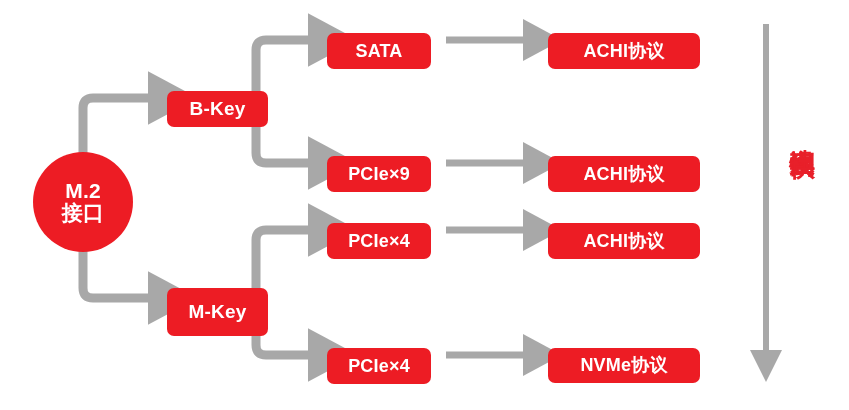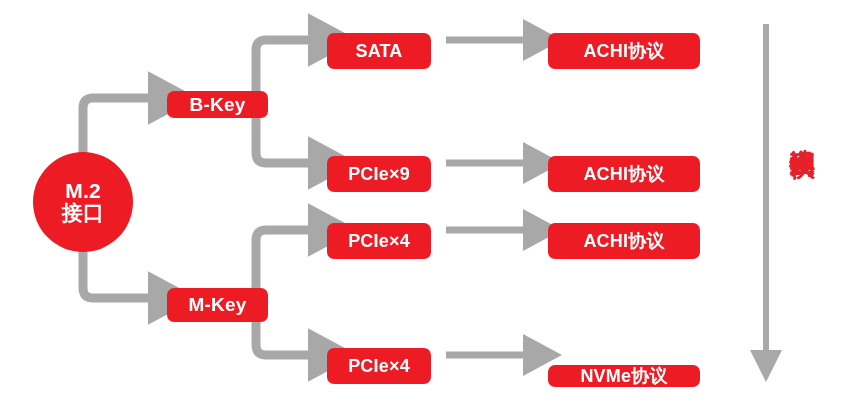--- a/index.html
+++ b/index.html
@@ -92,25 +92,25 @@
 
     <line x1="766" y1="24" x2="766" y2="352" stroke="#A8A8A8" stroke-width="6"></line>
     <path d="M750,350 L782,350 L766,382 z" fill="#A8A8A8"></path>
   </svg>
 
   <div class="node node-circle" style="left:33px; top:152px; width:100px; height:100px; background:#ED1C24; font-size:21px;">
     <span class="circ-line">M.2</span>
     <span class="circ-line">接口</span>
   </div>
 
-  <div class="node node-pill" style="left:167px; top:80px; width:101px; height:27px; background:#ED1C24; font-size:19px;">
+  <div class="node node-pill" style="left:167px; top:80px; width:101px; height:36px; background:#ED1C24; font-size:19px;">
     <span>B-Key</span>
   </div>
 
-  <div class="node node-pill" style="left:167px; top:277px; width:101px; height:34px; background:#ED1C24; font-size:19px;">
+  <div class="node node-pill" style="left:167px; top:277px; width:101px; height:48px; background:#ED1C24; font-size:19px;">
     <span>M-Key</span>
   </div>
 
   <div class="node node-pill" style="left:327px; top:22px; width:104px; height:36px; background:#ED1C24; font-size:18px;">
     <span>SATA</span>
   </div>
 
   <div class="node node-pill" style="left:327px; top:145px; width:104px; height:36px; background:#ED1C24; font-size:18px;">
     <span>PCIe×9</span>
   </div>
@@ -128,19 +128,19 @@
   </div>
 
   <div class="node node-pill" style="left:548px; top:145px; width:152px; height:36px; background:#ED1C24; font-size:18px;">
     <span>ACHI协议</span>
   </div>
 
   <div class="node node-pill" style="left:548px; top:212px; width:152px; height:36px; background:#ED1C24; font-size:18px;">
     <span>ACHI协议</span>
   </div>
 
-  <div class="node node-pill" style="left:548px; top:354px; width:152px; height:22px; background:#ED1C24; font-size:18px;">
+  <div class="node node-pill" style="left:548px; top:337px; width:152px; height:35px; background:#ED1C24; font-size:18px;">
     <span>NVMe协议</span>
   </div>
 
   <div class="axis-label" style="left:790px; top:128px; font-size:25px; color:#E8202A;">速率由慢到快</div>
 
 </div>
 
 </body></html>

